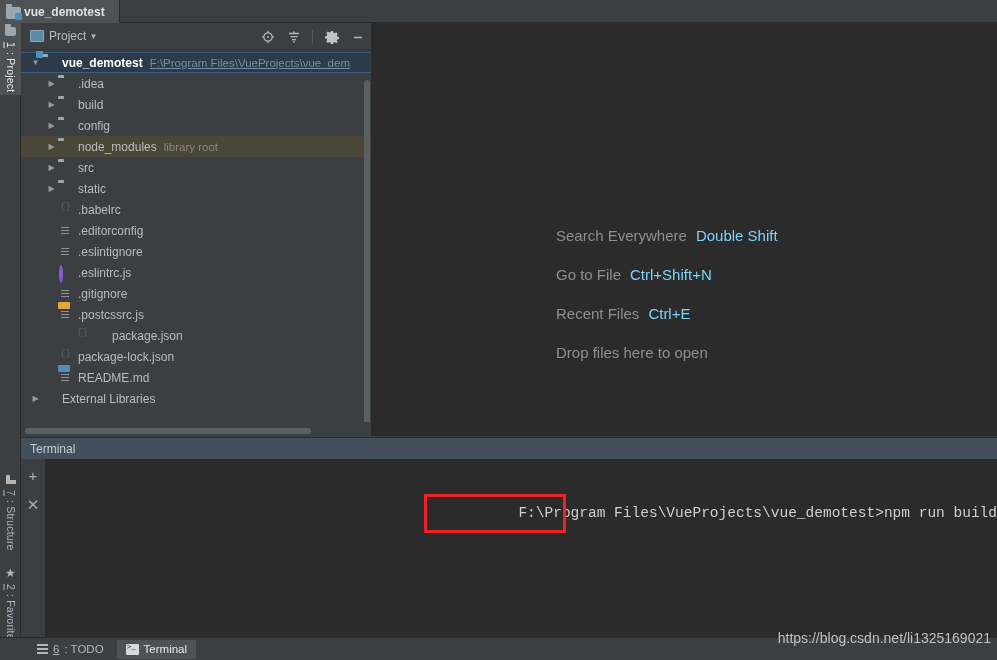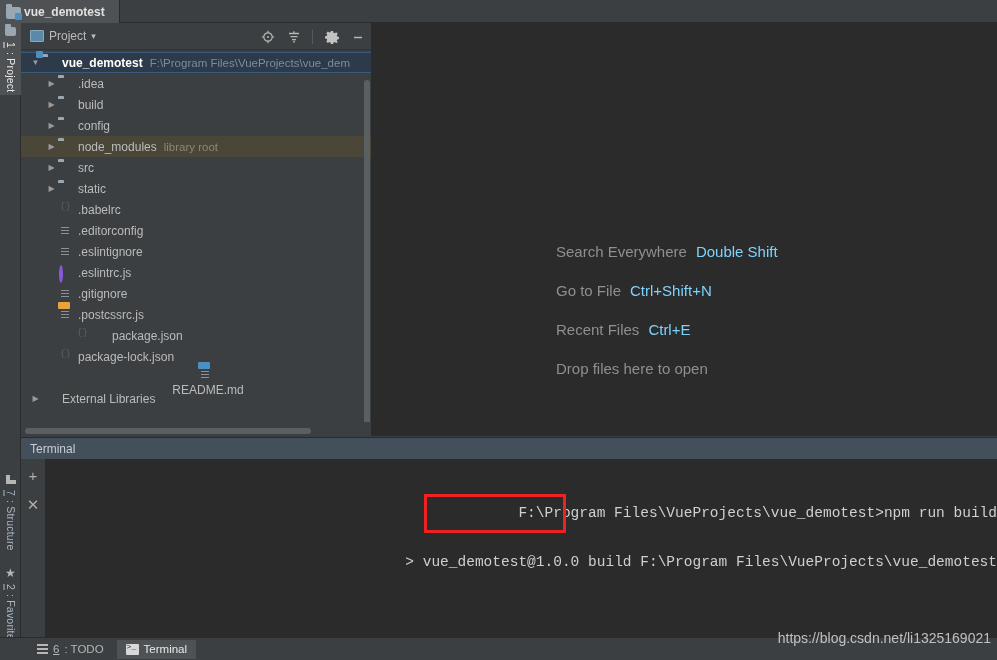--- a/index.html
+++ b/index.html
@@ -73,21 +73,21 @@
     position: relative; height: 21px; display: flex; align-items: center;
     white-space: nowrap; padding-left: 6px;
   }
   .row.sel { background: #2d3a4a; border-top: 1px solid #3b5b7e; border-bottom: 1px solid #3b5b7e; }
   .row.libhl { background: #4a4739; }
   .arrow { width: 13px; display: inline-block; text-align: center; font-size: 8px; color: #9a9a9a; flex: none; }
   .ico { width: 16px; height: 16px; flex: none; margin-right: 4px; position: relative; }
   .lbl { color: #bbbbbb; }
   .row.sel .lbl { color: #ffffff; font-weight: bold; }
   .lbl-dim { color: #6f7577; margin-left: 7px; font-size: 11.5px; }
-  .row.sel .lbl-dim { color: #7b8da0; font-weight: normal; }
+  .row.sel .lbl-dim { color: #7b8da0; font-weight: normal; text-decoration: underline; }
   .row.libhl .lbl-dim { color: #8c8874; }
 
   
   .folder { width: 15px; height: 12px; background: #9aa7b0; border-radius: 1px 2px 2px 2px; position: relative; top: 2px; }
   .folder:before { content:""; position:absolute; left:0; top:-3px; width:6px; height:3px; background:#9aa7b0; border-radius:1px 1px 0 0; }
   .folder.module { background: #9aa7b0; }
   .folder.module:after { content:""; position:absolute; right:-1px; bottom:-1px; width:7px; height:7px; background:#4a90c4; border-radius:1px; }
 
   
   .file { width: 12px; height: 15px; background: #c9cdd0; position: relative; top: 1px; left: 1px; border-radius: 1px; }
@@ -109,21 +109,21 @@
   .tree-scroll-h { position: absolute; left: 0; bottom: 0; width: 100%; height: 11px; background: #3c3f41; }
   .tree-scroll-h .thumb { position: absolute; left: 4px; top: 3px; width: 286px; height: 6px; background: #5a5f61; border-radius: 3px; }
 
   .panel-divider-v { position: absolute; left: 371px; top: 23px; width: 1px; height: 413px; background: #2b2b2b; }
 
   
   .editor {
     position: absolute; left: 372px; top: 23px; width: 625px; height: 413px;
     background: #2b2b2b;
   }
-  .shortcuts { position: absolute; left: 184px; top: 209px; }
+  .shortcuts { position: absolute; left: 184px; top: 193px; }
   .sc-row { height: 39px; display: flex; align-items: center; font-size: 15px; color: #8f8f8f; white-space: nowrap; }
   .sc-key { color: #7dd3fc; margin-left: 9px; }
 
   
   .term-header {
     position: absolute; left: 21px; top: 437px; width: 976px; height: 22px;
     background: #43505c; border-top: 1px solid #2b2b2b;
     display: flex; align-items: center;
   }
   .term-header .t { margin-left: 9px; font-size: 12px; color: #c6cdd3; }
@@ -314,21 +314,21 @@
         <div class="row" style="padding-left: 24px; gap: 17px;">
           <span class="arrow"></span>
           <span class="ico"><span class="json-ico"></span></span>
           <span class="lbl">package.json</span>
         </div>
         <div class="row" style="padding-left: 24px;">
           <span class="arrow"></span>
           <span class="ico"><span class="json-ico"></span></span>
           <span class="lbl">package-lock.json</span>
         </div>
-        <div class="row" style="padding-left: 24px; flex-direction: column;">
+        <div class="row" style="padding-left: 24px;">
           <span class="arrow"></span>
           <span class="ico"><span class="file badge-md"></span></span>
           <span class="lbl">README.md</span>
         </div>
         <div class="row" style="padding-left: 8px;">
           <span class="arrow">▶</span>
           <span class="ico"><span class="libs-ico"></span></span>
           <span class="lbl">External Libraries</span>
         </div>
         <div class="tree-scroll-v">
@@ -365,21 +365,20 @@
     <span class="t">Terminal</span>
   </div>
   <div class="term-body">
     <div class="term-side">
       <span class="sbtn">+</span>
       <span class="sbtn">✕</span>
     </div>
     <div class="term-text">
       <div class="term-line"><span>F:\Program Files\VueProjects\vue_demotest&gt;</span><span>npm run build</span></div>
       <div style="height:17px;"></div>
-      <div class="term-line">&gt; vue_demotest@1.0.0 build F:\Program Files\VueProjects\vue_demotest</div>
     </div>
   </div>
   <div class="redbox"></div>
 
   <div class="statusbar">
     <div class="sb-tab">
       <span class="todo-ico"></span>
       <span class="num">6</span>
         <span>: TODO</span>
     </div>

